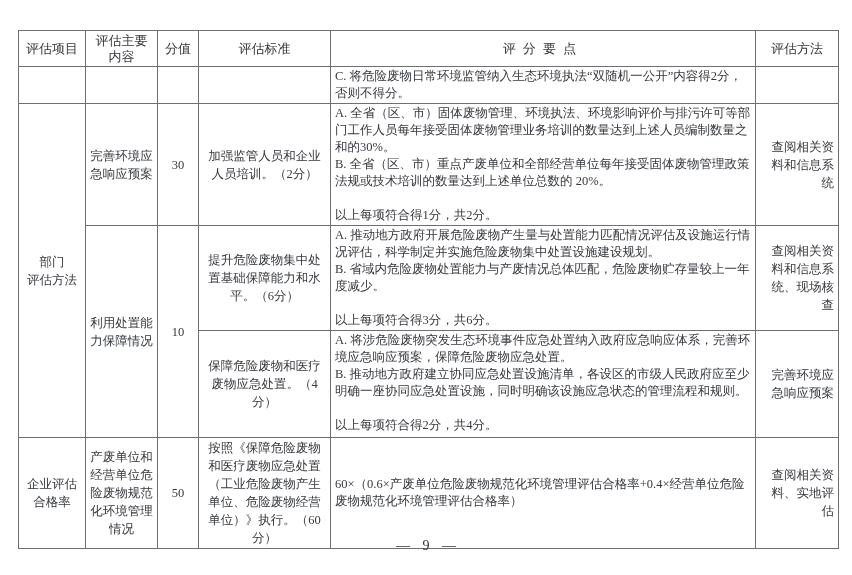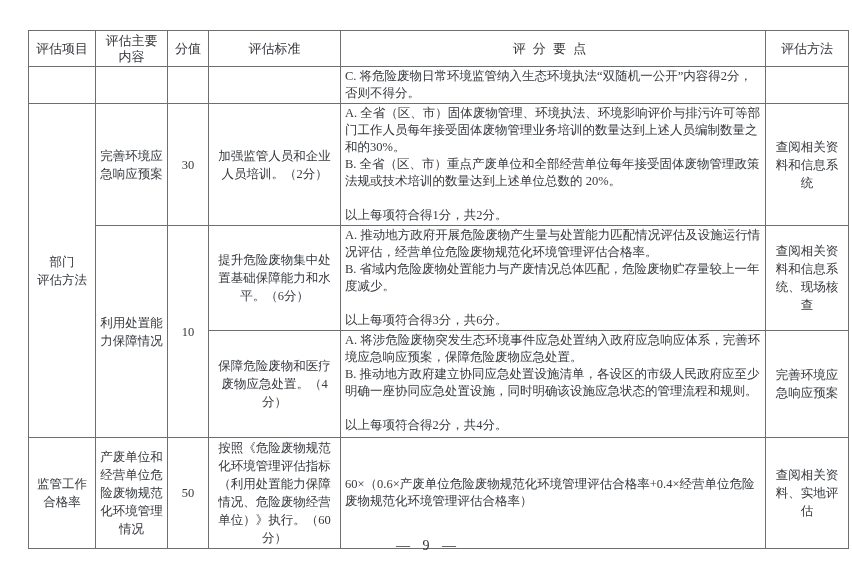--- a/index.html
+++ b/index.html
@@ -4,21 +4,21 @@
 <style>
   html,body{margin:0;padding:0;}
   body{
     width:852px;height:575px;background:#ffffff;
     font-family:"Liberation Serif","DejaVu Serif",serif;
     color:#35383d;
   }
   .sheet{position:relative;width:852px;height:575px;background:#ffffff;overflow:hidden;}
 
   table.eval{
-    position:absolute;left:28px;top:30px;width:820px;
+    position:absolute;left:18px;top:30px;width:820px;
     border-collapse:collapse;table-layout:fixed;
   }
   .eval th,.eval td{
     border:1px solid #6f6f6f;
     font-size:12.5px;font-weight:normal;
     overflow:hidden;padding:1px 4px;
     box-sizing:border-box;
   }
   .eval th{
     text-align:center;vertical-align:middle;
@@ -32,21 +32,21 @@
   .c-standard{
     text-align:center;vertical-align:middle;
     line-height:18px;padding:2px 5px;
   }
   .c-points{
     text-align:left;vertical-align:top;
     white-space:pre-wrap;line-height:17px;padding:1px 4px 1px 5px;
   }
   .c-points.mid{vertical-align:middle;margin-left:24px;}
   .c-method{
-    text-align:center;vertical-align:middle;
+    text-align:right;vertical-align:middle;
     line-height:18px;padding:2px 4px;
   }
   tr.h-head{height:36px;}
   tr.h-r1{height:35px;}
   tr.h-r2{height:121px;}
   tr.h-r3{height:96px;}
   tr.h-r4{height:107px;}
   tr.h-r5{height:95px;}
 
   .page-footer{
@@ -97,40 +97,40 @@
         <td class="c-points">A. 全省（区、市）固体废物管理、环境执法、环境影响评价与排污许可等部门工作人员每年接受固体废物管理业务培训的数量达到上述人员编制数量之和的30%。
 B. 全省（区、市）重点产废单位和全部经营单位每年接受固体废物管理政策法规或技术培训的数量达到上述单位总数的 20%。
 
 以上每项符合得1分，共2分。</td>
         <td class="c-method">查阅相关资料和信息系统</td>
       </tr>
       <tr class="h-r3">
         <td class="c-center" rowspan="2">利用处置能力保障情况</td>
         <td class="c-center" rowspan="2">10</td>
         <td class="c-standard">提升危险废物集中处置基础保障能力和水平。（6分）</td>
-        <td class="c-points">A. 推动地方政府开展危险废物产生量与处置能力匹配情况评估及设施运行情况评估，经营单位危险废物规范化环境管理评估合格率。
+        <td class="c-points">A. 推动地方政府开展危险废物产生量与处置能力匹配情况评估及设施运行情况评估，科学制定并实施危险废物集中处置设施建设规划。
 B. 省域内危险废物处置能力与产废情况总体匹配，危险废物贮存量较上一年度减少。
 
 以上每项符合得3分，共6分。</td>
         <td class="c-method">查阅相关资料和信息系统、现场核查</td>
       </tr>
       <tr class="h-r4">
         <td class="c-standard">保障危险废物和医疗废物应急处置。（4分）</td>
         <td class="c-points">A. 将涉危险废物突发生态环境事件应急处置纳入政府应急响应体系，完善环境应急响应预案，保障危险废物应急处置。
 B. 推动地方政府建立协同应急处置设施清单，各设区的市级人民政府应至少明确一座协同应急处置设施，同时明确该设施应急状态的管理流程和规则。
 
 以上每项符合得2分，共4分。</td>
         <td class="c-method">完善环境应急响应预案</td>
       </tr>
       <tr class="h-r5">
-        <td class="c-center">监管工作
+        <td class="c-center">企业评估
 合格率</td>
         <td class="c-center">产废单位和经营单位危险废物规范化环境管理情况</td>
         <td class="c-center">50</td>
-        <td class="c-standard">按照《危险废物规范化环境管理评估指标（利用处置能力保障情况、危险废物经营单位）》执行。（60分）</td>
+        <td class="c-standard">按照《保障危险废物和医疗废物应急处置（工业危险废物产生单位、危险废物经营单位）》执行。（60分）</td>
         <td class="c-points mid">60×（0.6×产废单位危险废物规范化环境管理评估合格率+0.4×经营单位危险废物规范化环境管理评估合格率）</td>
         <td class="c-method">查阅相关资料、实地评估</td>
       </tr>
     </tbody>
   </table>
 
   <div class="page-footer">— 9 —</div>
 </div>
 
 </body></html>

